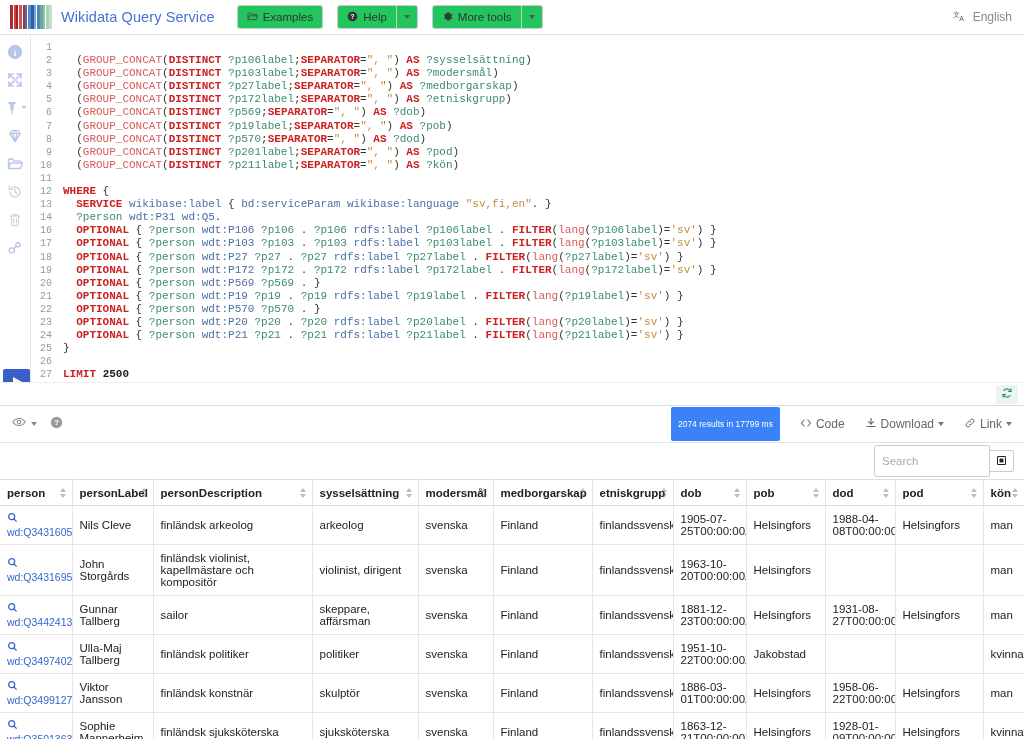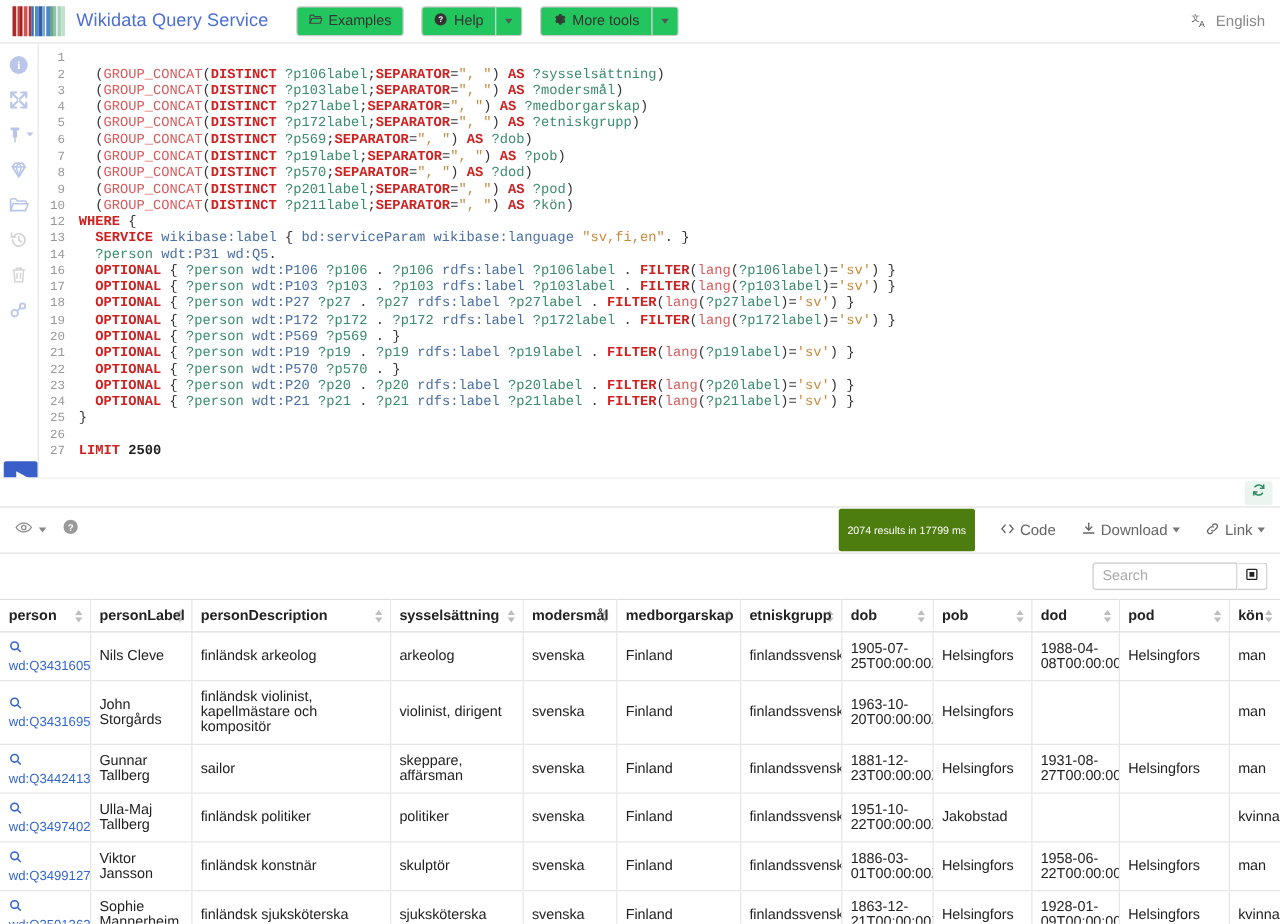--- a/index.html
+++ b/index.html
@@ -191,21 +191,21 @@
   .eye-group svg { width: 14px; height: 14px; }
   .help-circ { margin-left: 13px; color: #9a9a9a; display: flex; }
   .help-circ svg { width: 13px; height: 13px; }
   .rb-right {
     margin-left: auto;
     display: flex;
     align-items: center;
     gap: 20px;
   }
   .results-pill {
-    background: #4d7c0f;
+    background: #3b82f6;
     color: #fff;
     font-size: 8.5px;
     padding: 13px 7px;
     border-radius: 2px;
     white-space: nowrap;
     line-height: 1;
   }
   .rb-link {
     display: inline-flex;
     align-items: center;
@@ -220,21 +220,21 @@
   
   .search-row {
     height: 36px;
     display: flex;
     justify-content: flex-end;
     align-items: center;
     padding: 0 10px;
   }
   .search-input {
     width: 116px;
-    height: 22px;
+    height: 32px;
     border: 1px solid #ccc;
     border-radius: 3px 0 0 3px;
     font-size: 11.5px;
     padding: 0 7px;
     color: #333;
     outline: none;
     font-family: "Liberation Sans", sans-serif;
   }
   .search-input::placeholder { color: #aaa; }
   .search-addon {
@@ -442,20 +442,21 @@
       <div class="code-line"><span class="gut">1</span></div>
       <div class="code-line"><span class="gut">2</span><span class="code-txt"><span class="p">  (</span><span class="fn">GROUP_CONCAT</span><span class="p">(</span><span class="k">DISTINCT</span><span class="p"> </span><span class="v">?p106label</span><span class="p">;</span><span class="k">SEPARATOR</span><span class="p">=</span><span class="s">", "</span><span class="p">) </span><span class="k">AS</span><span class="p"> </span><span class="v">?sysselsättning</span><span class="p">)</span></span></div>
       <div class="code-line"><span class="gut">3</span><span class="code-txt"><span class="p">  (</span><span class="fn">GROUP_CONCAT</span><span class="p">(</span><span class="k">DISTINCT</span><span class="p"> </span><span class="v">?p103label</span><span class="p">;</span><span class="k">SEPARATOR</span><span class="p">=</span><span class="s">", "</span><span class="p">) </span><span class="k">AS</span><span class="p"> </span><span class="v">?modersmål</span><span class="p">)</span></span></div>
       <div class="code-line"><span class="gut">4</span><span class="code-txt"><span class="p">  (</span><span class="fn">GROUP_CONCAT</span><span class="p">(</span><span class="k">DISTINCT</span><span class="p"> </span><span class="v">?p27label</span><span class="p">;</span><span class="k">SEPARATOR</span><span class="p">=</span><span class="s">", "</span><span class="p">) </span><span class="k">AS</span><span class="p"> </span><span class="v">?medborgarskap</span><span class="p">)</span></span></div>
       <div class="code-line"><span class="gut">5</span><span class="code-txt"><span class="p">  (</span><span class="fn">GROUP_CONCAT</span><span class="p">(</span><span class="k">DISTINCT</span><span class="p"> </span><span class="v">?p172label</span><span class="p">;</span><span class="k">SEPARATOR</span><span class="p">=</span><span class="s">", "</span><span class="p">) </span><span class="k">AS</span><span class="p"> </span><span class="v">?etniskgrupp</span><span class="p">)</span></span></div>
       <div class="code-line"><span class="gut">6</span><span class="code-txt"><span class="p">  (</span><span class="fn">GROUP_CONCAT</span><span class="p">(</span><span class="k">DISTINCT</span><span class="p"> </span><span class="v">?p569</span><span class="p">;</span><span class="k">SEPARATOR</span><span class="p">=</span><span class="s">", "</span><span class="p">) </span><span class="k">AS</span><span class="p"> </span><span class="v">?dob</span><span class="p">)</span></span></div>
       <div class="code-line"><span class="gut">7</span><span class="code-txt"><span class="p">  (</span><span class="fn">GROUP_CONCAT</span><span class="p">(</span><span class="k">DISTINCT</span><span class="p"> </span><span class="v">?p19label</span><span class="p">;</span><span class="k">SEPARATOR</span><span class="p">=</span><span class="s">", "</span><span class="p">) </span><span class="k">AS</span><span class="p"> </span><span class="v">?pob</span><span class="p">)</span></span></div>
       <div class="code-line"><span class="gut">8</span><span class="code-txt"><span class="p">  (</span><span class="fn">GROUP_CONCAT</span><span class="p">(</span><span class="k">DISTINCT</span><span class="p"> </span><span class="v">?p570</span><span class="p">;</span><span class="k">SEPARATOR</span><span class="p">=</span><span class="s">", "</span><span class="p">) </span><span class="k">AS</span><span class="p"> </span><span class="v">?dod</span><span class="p">)</span></span></div>
       <div class="code-line"><span class="gut">9</span><span class="code-txt"><span class="p">  (</span><span class="fn">GROUP_CONCAT</span><span class="p">(</span><span class="k">DISTINCT</span><span class="p"> </span><span class="v">?p201label</span><span class="p">;</span><span class="k">SEPARATOR</span><span class="p">=</span><span class="s">", "</span><span class="p">) </span><span class="k">AS</span><span class="p"> </span><span class="v">?pod</span><span class="p">)</span></span></div>
       <div class="code-line"><span class="gut">10</span><span class="code-txt"><span class="p">  (</span><span class="fn">GROUP_CONCAT</span><span class="p">(</span><span class="k">DISTINCT</span><span class="p"> </span><span class="v">?p211label</span><span class="p">;</span><span class="k">SEPARATOR</span><span class="p">=</span><span class="s">", "</span><span class="p">) </span><span class="k">AS</span><span class="p"> </span><span class="v">?kön</span><span class="p">)</span></span></div>
+      <div class="code-line"><span class="gut">11</span><span class="code-txt"></span></div>
       <div class="code-line"><span class="gut">12</span><span class="code-txt"><span class="k">WHERE</span><span class="p"> {</span></span></div>
       <div class="code-line"><span class="gut">13</span><span class="code-txt"><span class="p">  </span><span class="k">SERVICE</span><span class="p"> </span><span class="pfx">wikibase:label</span><span class="p"> { </span><span class="pfx">bd:serviceParam wikibase:language</span><span class="p"> </span><span class="s">"sv,fi,en"</span><span class="p">. }</span></span></div>
       <div class="code-line"><span class="gut">14</span><span class="code-txt"><span class="p">  </span><span class="v">?person</span><span class="p"> </span><span class="pfx">wdt:P31 wd:Q5</span><span class="p">.</span></span></div>
       <div class="code-line"><span class="gut">16</span><span class="code-txt"><span class="p">  </span><span class="k">OPTIONAL</span><span class="p"> { </span><span class="v">?person</span><span class="p"> </span><span class="pfx">wdt:P106</span><span class="p"> </span><span class="v">?p106</span><span class="p"> . </span><span class="v">?p106</span><span class="p"> </span><span class="pfx">rdfs:label</span><span class="p"> </span><span class="v">?p106label</span><span class="p"> . </span><span class="k">FILTER</span><span class="p">(</span><span class="fn">lang</span><span class="p">(</span><span class="v">?p106label</span><span class="p">)=</span><span class="s">'sv'</span><span class="p">) }</span></span></div>
       <div class="code-line"><span class="gut">17</span><span class="code-txt"><span class="p">  </span><span class="k">OPTIONAL</span><span class="p"> { </span><span class="v">?person</span><span class="p"> </span><span class="pfx">wdt:P103</span><span class="p"> </span><span class="v">?p103</span><span class="p"> . </span><span class="v">?p103</span><span class="p"> </span><span class="pfx">rdfs:label</span><span class="p"> </span><span class="v">?p103label</span><span class="p"> . </span><span class="k">FILTER</span><span class="p">(</span><span class="fn">lang</span><span class="p">(</span><span class="v">?p103label</span><span class="p">)=</span><span class="s">'sv'</span><span class="p">) }</span></span></div>
       <div class="code-line"><span class="gut">18</span><span class="code-txt"><span class="p">  </span><span class="k">OPTIONAL</span><span class="p"> { </span><span class="v">?person</span><span class="p"> </span><span class="pfx">wdt:P27</span><span class="p"> </span><span class="v">?p27</span><span class="p"> . </span><span class="v">?p27</span><span class="p"> </span><span class="pfx">rdfs:label</span><span class="p"> </span><span class="v">?p27label</span><span class="p"> . </span><span class="k">FILTER</span><span class="p">(</span><span class="fn">lang</span><span class="p">(</span><span class="v">?p27label</span><span class="p">)=</span><span class="s">'sv'</span><span class="p">) }</span></span></div>
       <div class="code-line"><span class="gut">19</span><span class="code-txt"><span class="p">  </span><span class="k">OPTIONAL</span><span class="p"> { </span><span class="v">?person</span><span class="p"> </span><span class="pfx">wdt:P172</span><span class="p"> </span><span class="v">?p172</span><span class="p"> . </span><span class="v">?p172</span><span class="p"> </span><span class="pfx">rdfs:label</span><span class="p"> </span><span class="v">?p172label</span><span class="p"> . </span><span class="k">FILTER</span><span class="p">(</span><span class="fn">lang</span><span class="p">(</span><span class="v">?p172label</span><span class="p">)=</span><span class="s">'sv'</span><span class="p">) }</span></span></div>
       <div class="code-line"><span class="gut">20</span><span class="code-txt"><span class="p">  </span><span class="k">OPTIONAL</span><span class="p"> { </span><span class="v">?person</span><span class="p"> </span><span class="pfx">wdt:P569</span><span class="p"> </span><span class="v">?p569</span><span class="p"> . }</span></span></div>
       <div class="code-line"><span class="gut">21</span><span class="code-txt"><span class="p">  </span><span class="k">OPTIONAL</span><span class="p"> { </span><span class="v">?person</span><span class="p"> </span><span class="pfx">wdt:P19</span><span class="p"> </span><span class="v">?p19</span><span class="p"> . </span><span class="v">?p19</span><span class="p"> </span><span class="pfx">rdfs:label</span><span class="p"> </span><span class="v">?p19label</span><span class="p"> . </span><span class="k">FILTER</span><span class="p">(</span><span class="fn">lang</span><span class="p">(</span><span class="v">?p19label</span><span class="p">)=</span><span class="s">'sv'</span><span class="p">) }</span></span></div>
       <div class="code-line"><span class="gut">22</span><span class="code-txt"><span class="p">  </span><span class="k">OPTIONAL</span><span class="p"> { </span><span class="v">?person</span><span class="p"> </span><span class="pfx">wdt:P570</span><span class="p"> </span><span class="v">?p570</span><span class="p"> . }</span></span></div>

